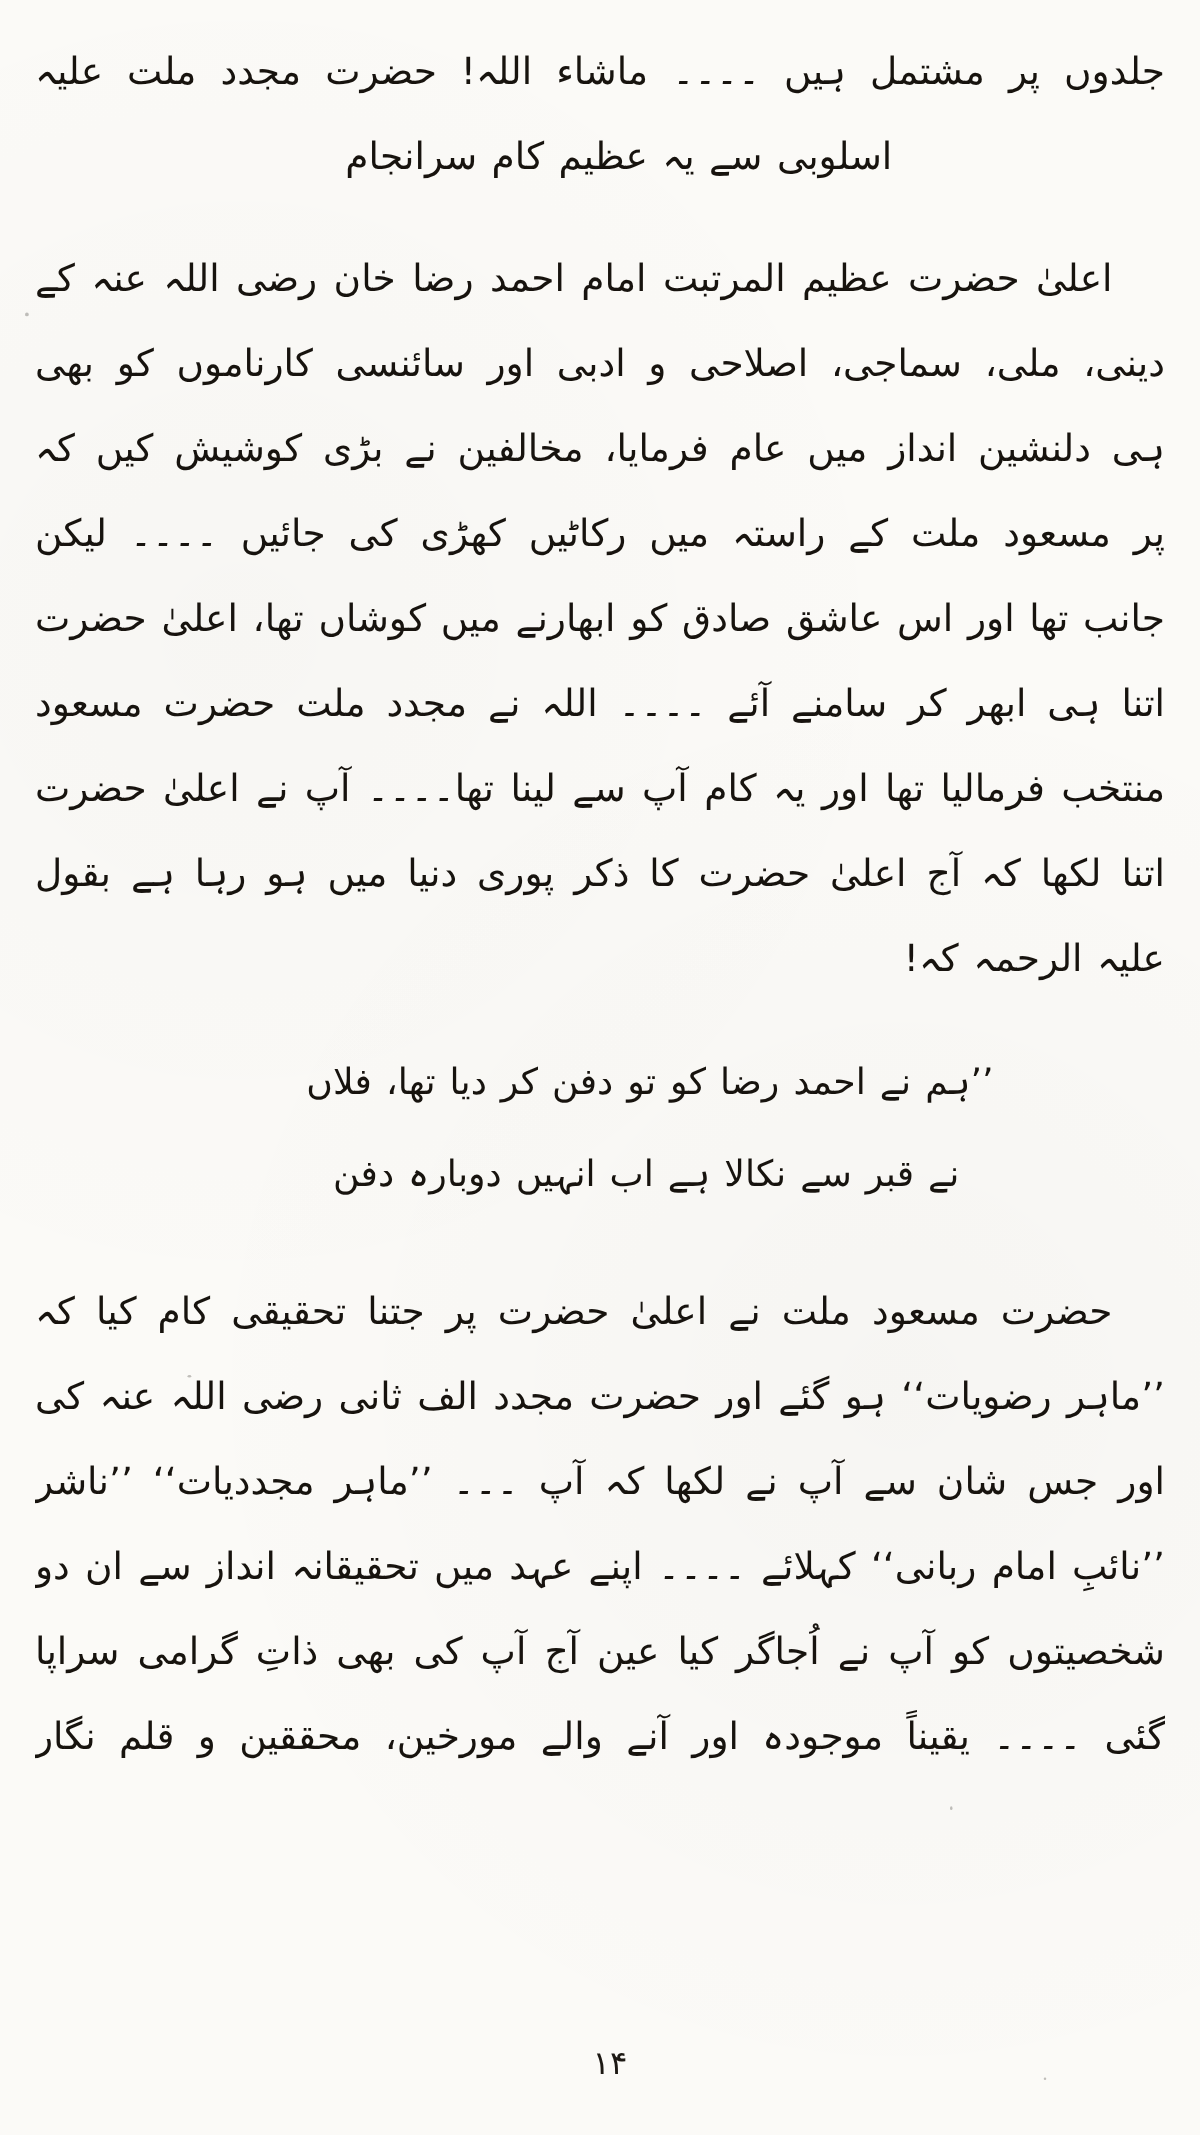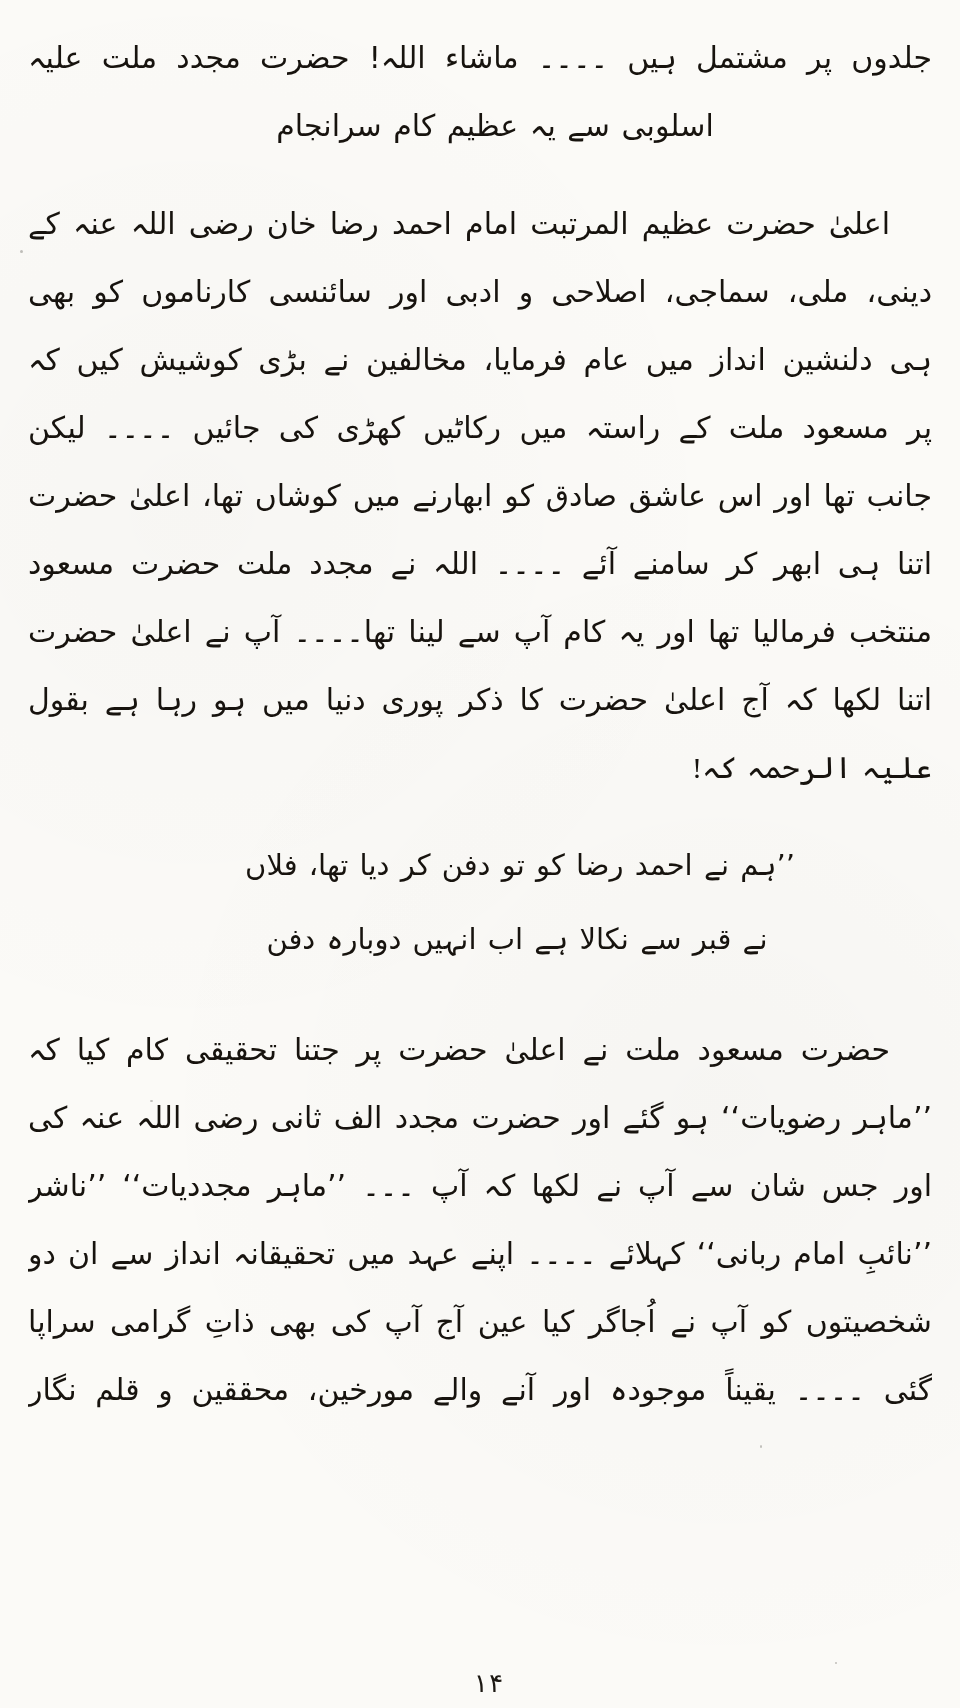--- a/index.html
+++ b/index.html
@@ -30,21 +30,20 @@
     height: 68px;
     overflow: hidden;
     text-align: justify;
     text-align-last: justify;
     word-spacing: 2px;
   }
   
   .line.end {
     text-align: right;
     text-align-last: right;
-    font-family: Liberation Serif, serif;
   }
   
   .line.closing {
     text-align: center;
     text-align-last: center;
     padding-left: 210px;
     padding-right: 180px;
   }
   
   .line.indent { text-indent: 42px; }
@@ -67,23 +66,22 @@
   .quote .line.q3 { padding-left: 110px; }
   .para3 { margin-top: 40px; }
 
   .footer {
     position: absolute;
     bottom: 0;
     left: 0;
     width: 100%;
     height: 80px;
     display: flex;
-    align-items: flex-end;
+    align-items: flex-start;
     justify-content: center;
-    font-family: Liberation Mono, monospace;
   }
   .page-number {
     font-size: 26px;
     line-height: 46px;
     color: #1c1813;
     transform: translateX(8px);
   }
   
   .speck { position: absolute; background: rgba(40,36,30,0.28); border-radius: 50%; }
   .s1 { width: 3px; height: 3px; top: 250px;  left: 20px;  }

